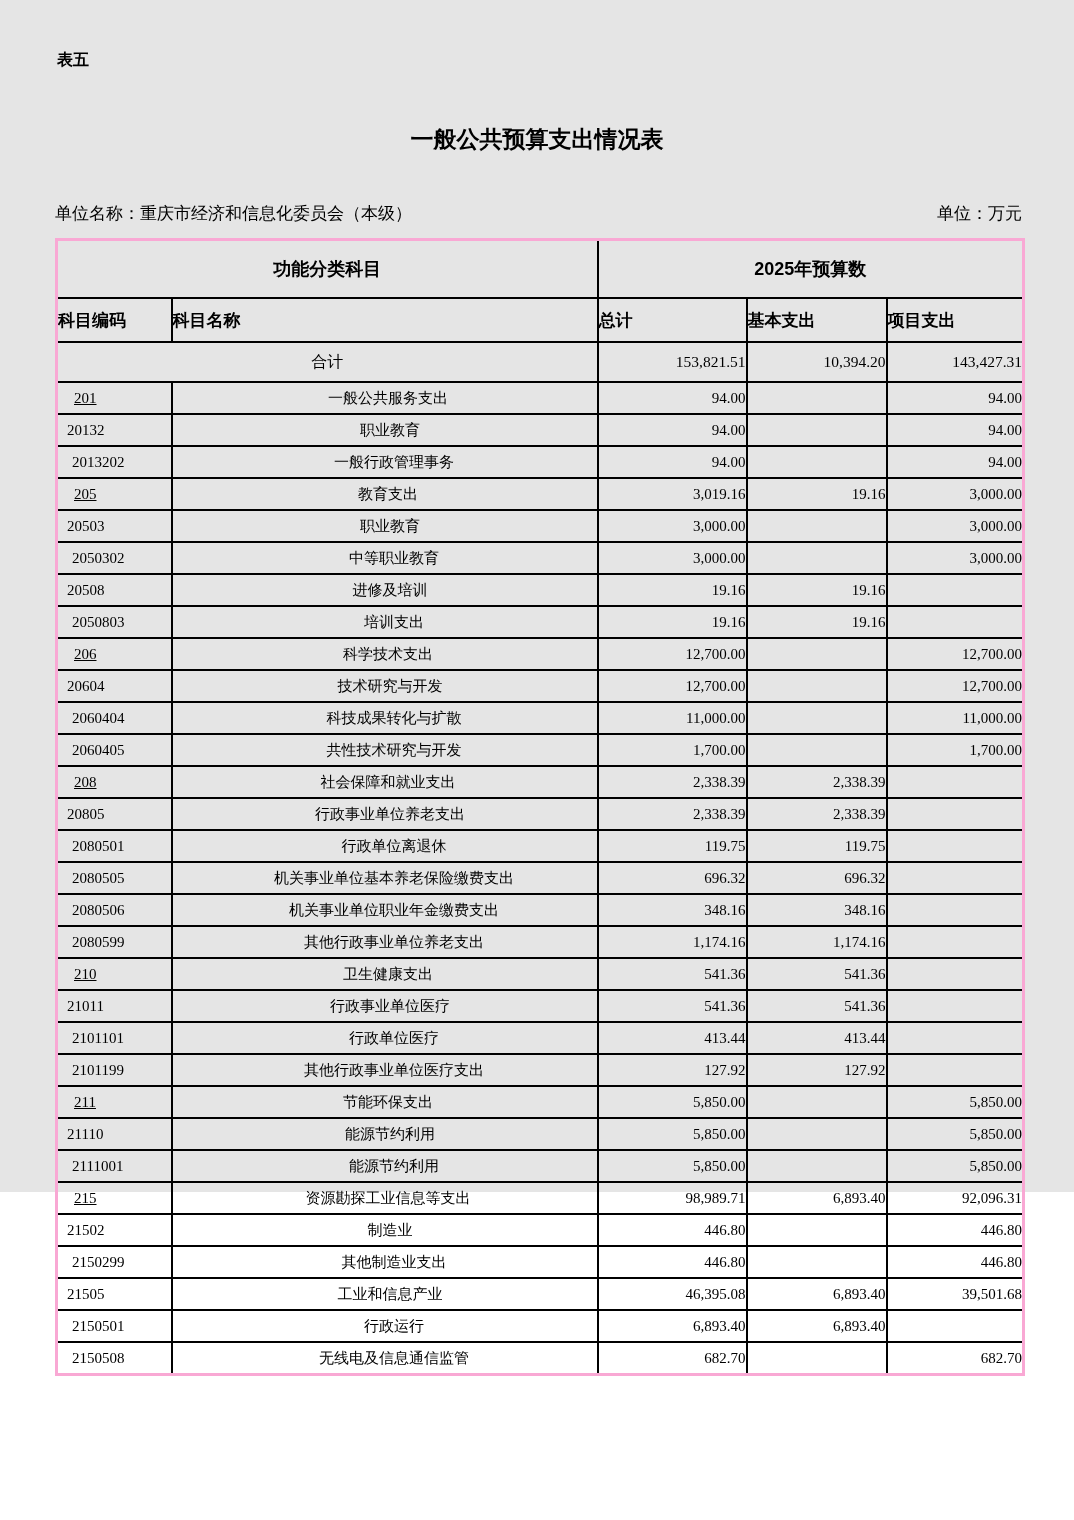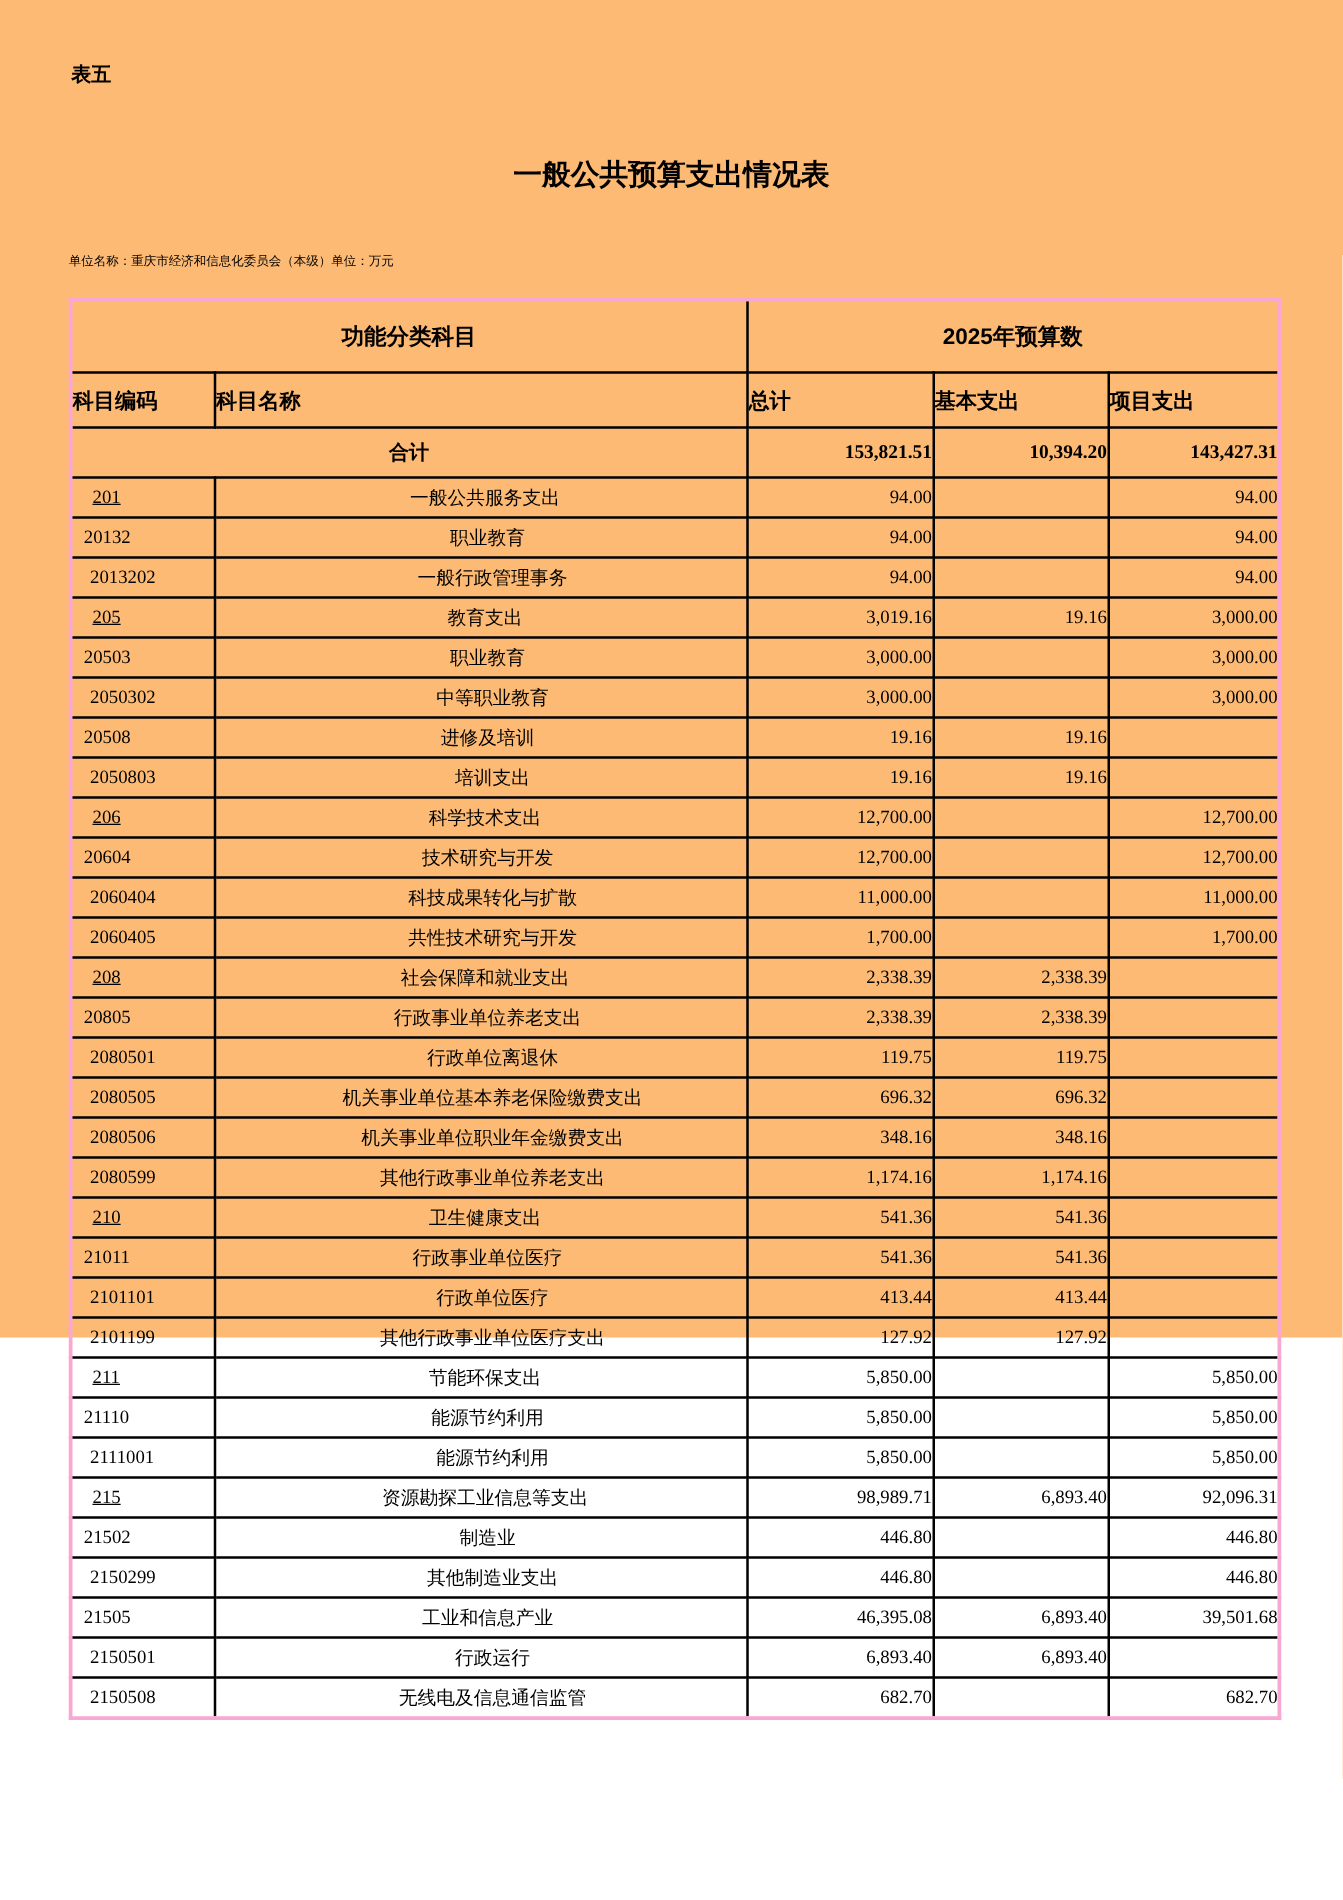--- a/index.html
+++ b/index.html
@@ -7,22 +7,22 @@
     padding: 0;
     background: #ffffff;
     width: 1074px;
     height: 1520px;
     overflow: hidden;
     color: #000;
   }
   .page {
     position: relative;
     width: 1074px;
-    height: 1070px;
-    background: #fdba74;
+    height: 1192px;
+    background: #e5e5e5;
   }
   .table-label {
     position: absolute;
     left: 57px;
     top: 50px;
     font-family: "Liberation Sans", "DejaVu Sans", sans-serif;
     font-weight: bold;
     font-size: 16px;
   }
   .page-title {
@@ -35,22 +35,23 @@
     font-weight: bold;
     font-size: 23px;
     margin: 0;
   }
   .info-row {
     position: absolute;
     left: 55px;
     top: 202px;
     width: 967px;
     display: flex;
+    justify-content: space-between;
     font-family: "Liberation Serif", "DejaVu Serif", serif;
-    font-size: 10px;
+    font-size: 17px;
   }
   table.budget {
     position: absolute;
     left: 55px;
     top: 238px;
     width: 967px;
     border-collapse: collapse;
     table-layout: fixed;
     border: 3px solid #f9a8d4;
   }
@@ -70,21 +71,21 @@
   tr.h2 th {
     height: 42px;
     font-family: "Liberation Sans", "DejaVu Sans", sans-serif;
     font-weight: bold;
     font-size: 17px;
     text-align: left;
   }
   tr.total-row td {
     height: 38px;
     font-family: "Liberation Serif", "DejaVu Serif", serif;
-    font-weight: bold;
+    font-weight: normal;
     font-size: 15.5px;
   }
   tr.total-row td.label {
     text-align: center;
     font-size: 16px;
   }
   tr.data-row td {
     height: 30px;
     font-family: "Liberation Serif", "DejaVu Serif", serif;
     font-size: 15px;

